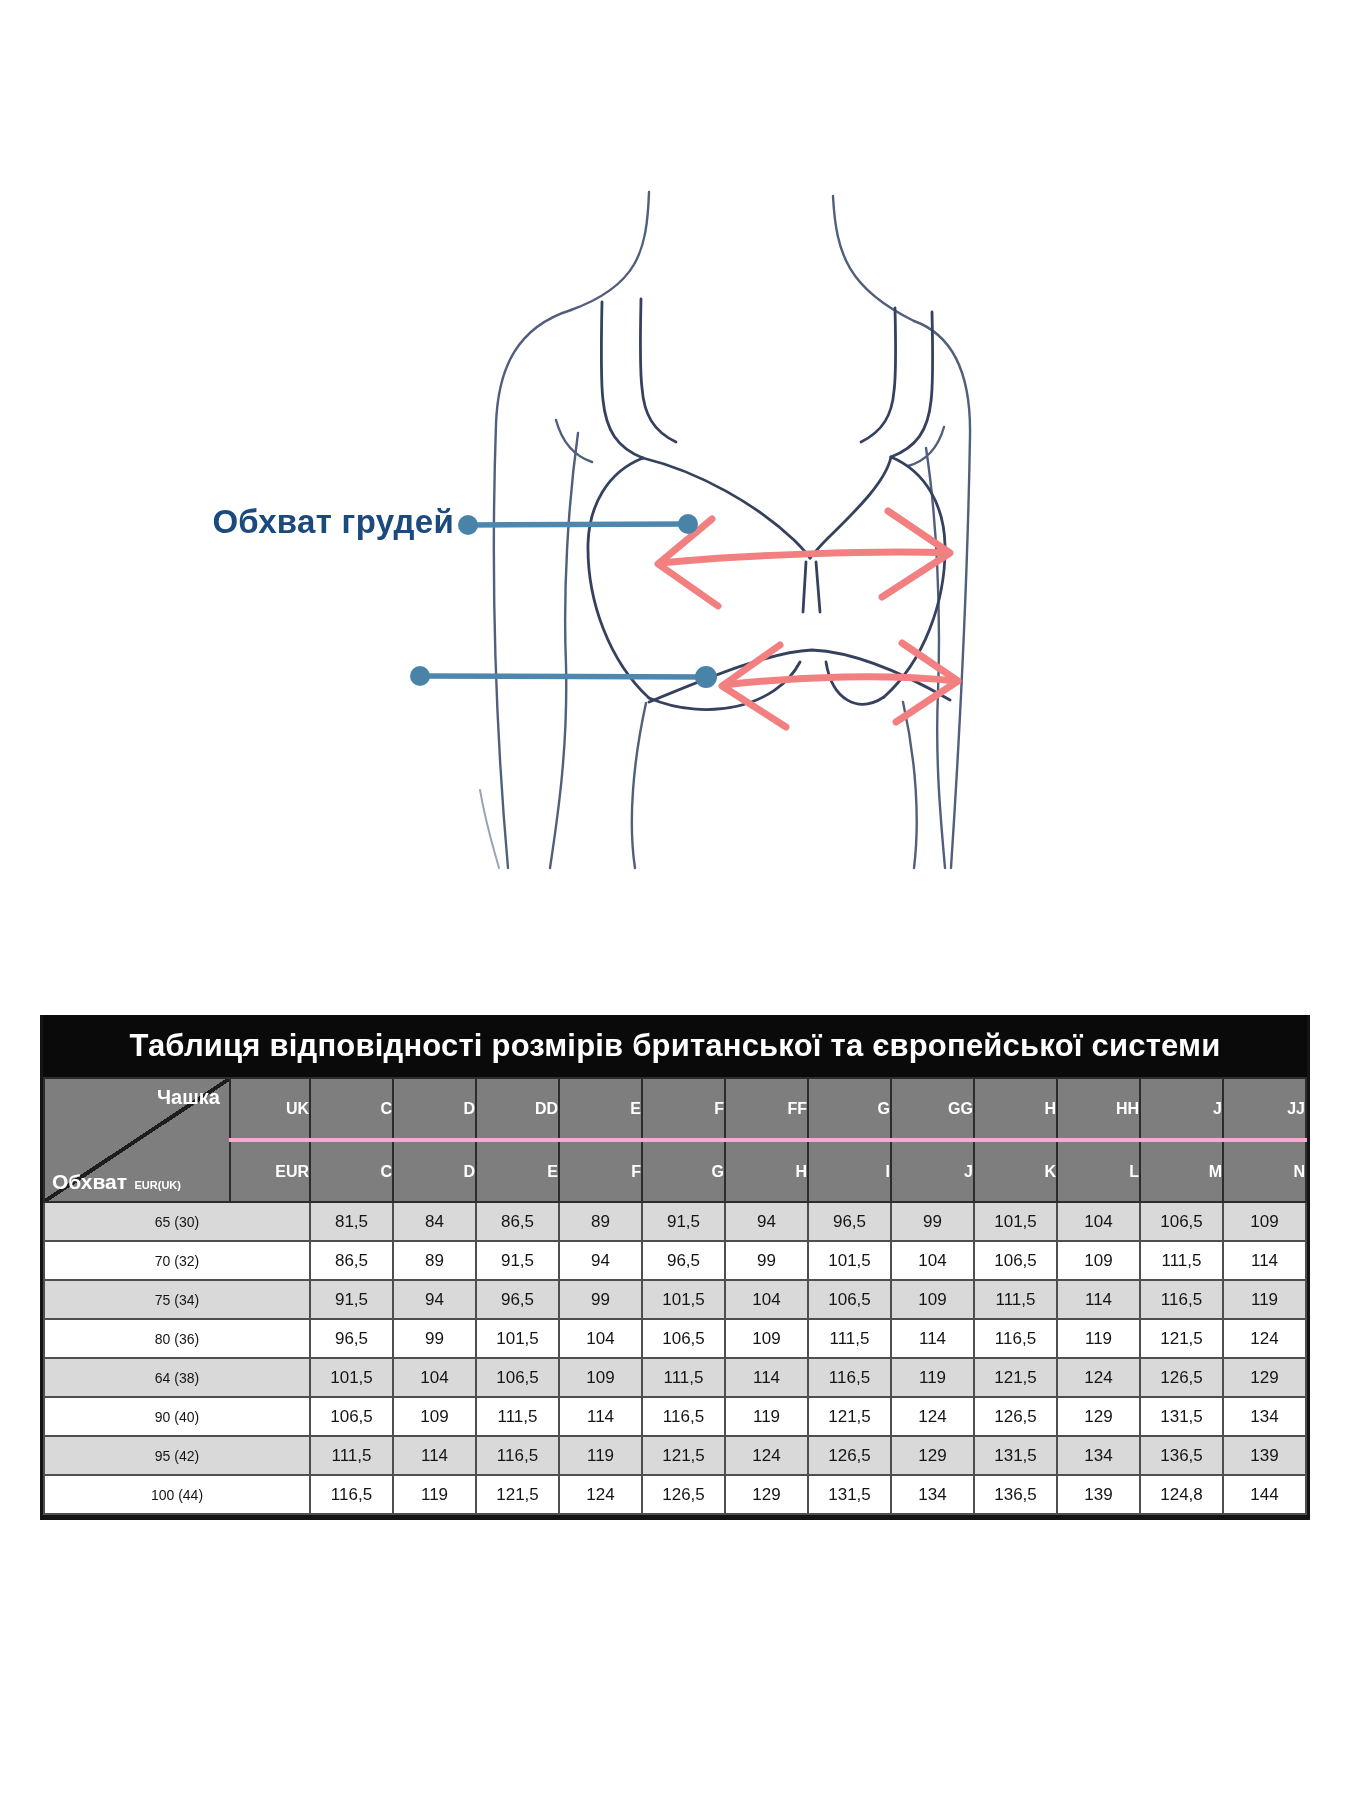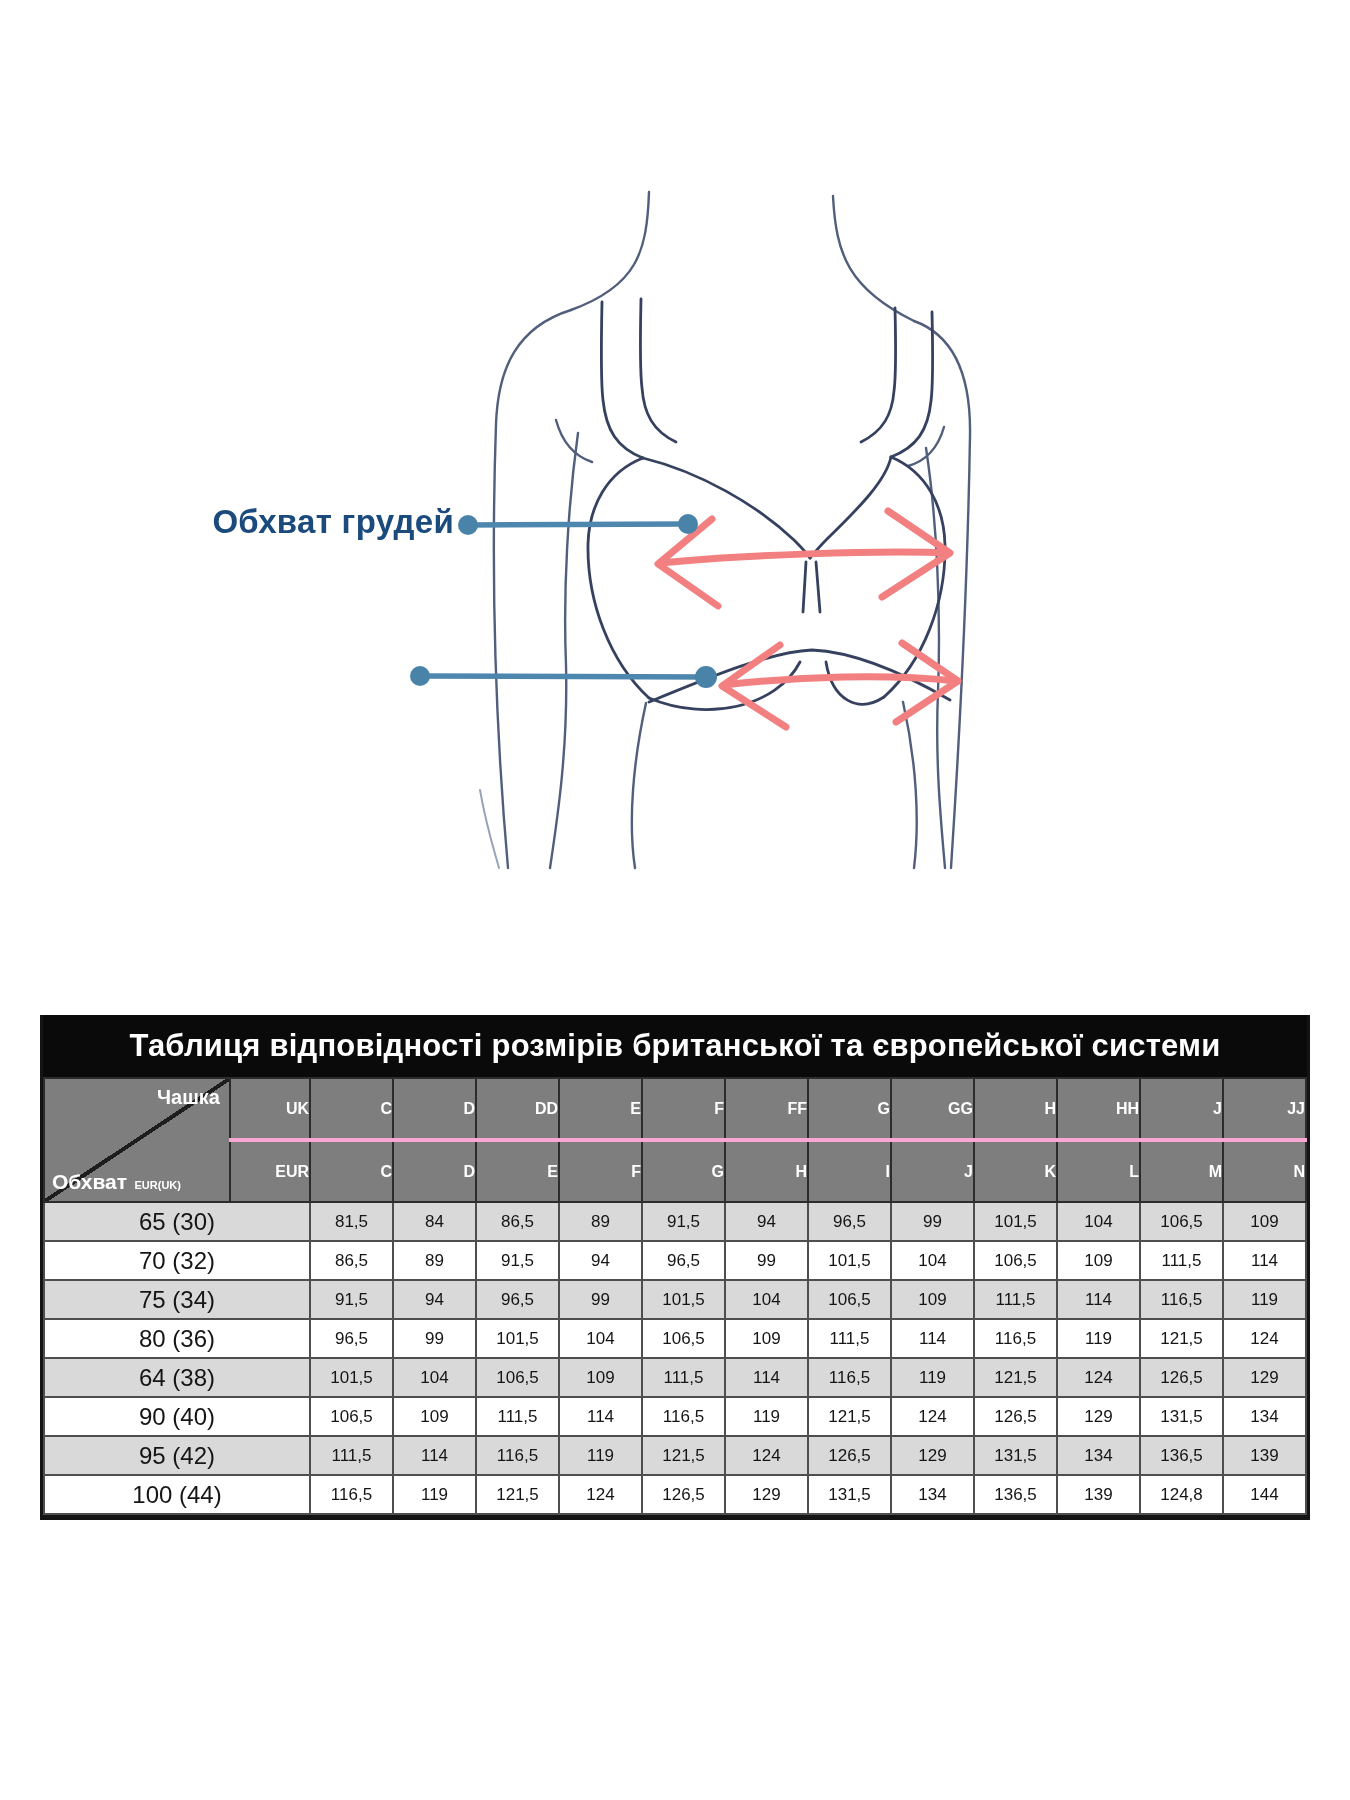--- a/index.html
+++ b/index.html
@@ -61,21 +61,21 @@
   .corner-cup{position:absolute;top:7px;right:9px;font-size:20px;font-weight:bold;color:#fff;}
   .corner-girth{position:absolute;bottom:7px;left:7px;color:#fff;font-weight:bold;white-space:nowrap;}
   .corner-girth .big{font-size:21px;}
   .corner-girth .small{font-size:11px;margin-left:3px;}
   tbody td{
     border:2px solid #4e4e4e;
     height:37px;padding:0;
     text-align:center;vertical-align:middle;
     font-size:17px;color:#151515;background:#ffffff;
   }
-  tbody td.rowlabel{font-size:24px;text-align:center;}
+  tbody td.rowlabel{font-size:14px;text-align:center;}
   tbody tr.alt td{background:#d9d9d9;}
 </style>
 </head>
 <body>
 
 <div class="page">
 
   <div class="figure-area">
     <svg class="figure-svg" width="1350" height="1015" viewBox="0 0 1350 1015" xmlns="http://www.w3.org/2000/svg">
 

